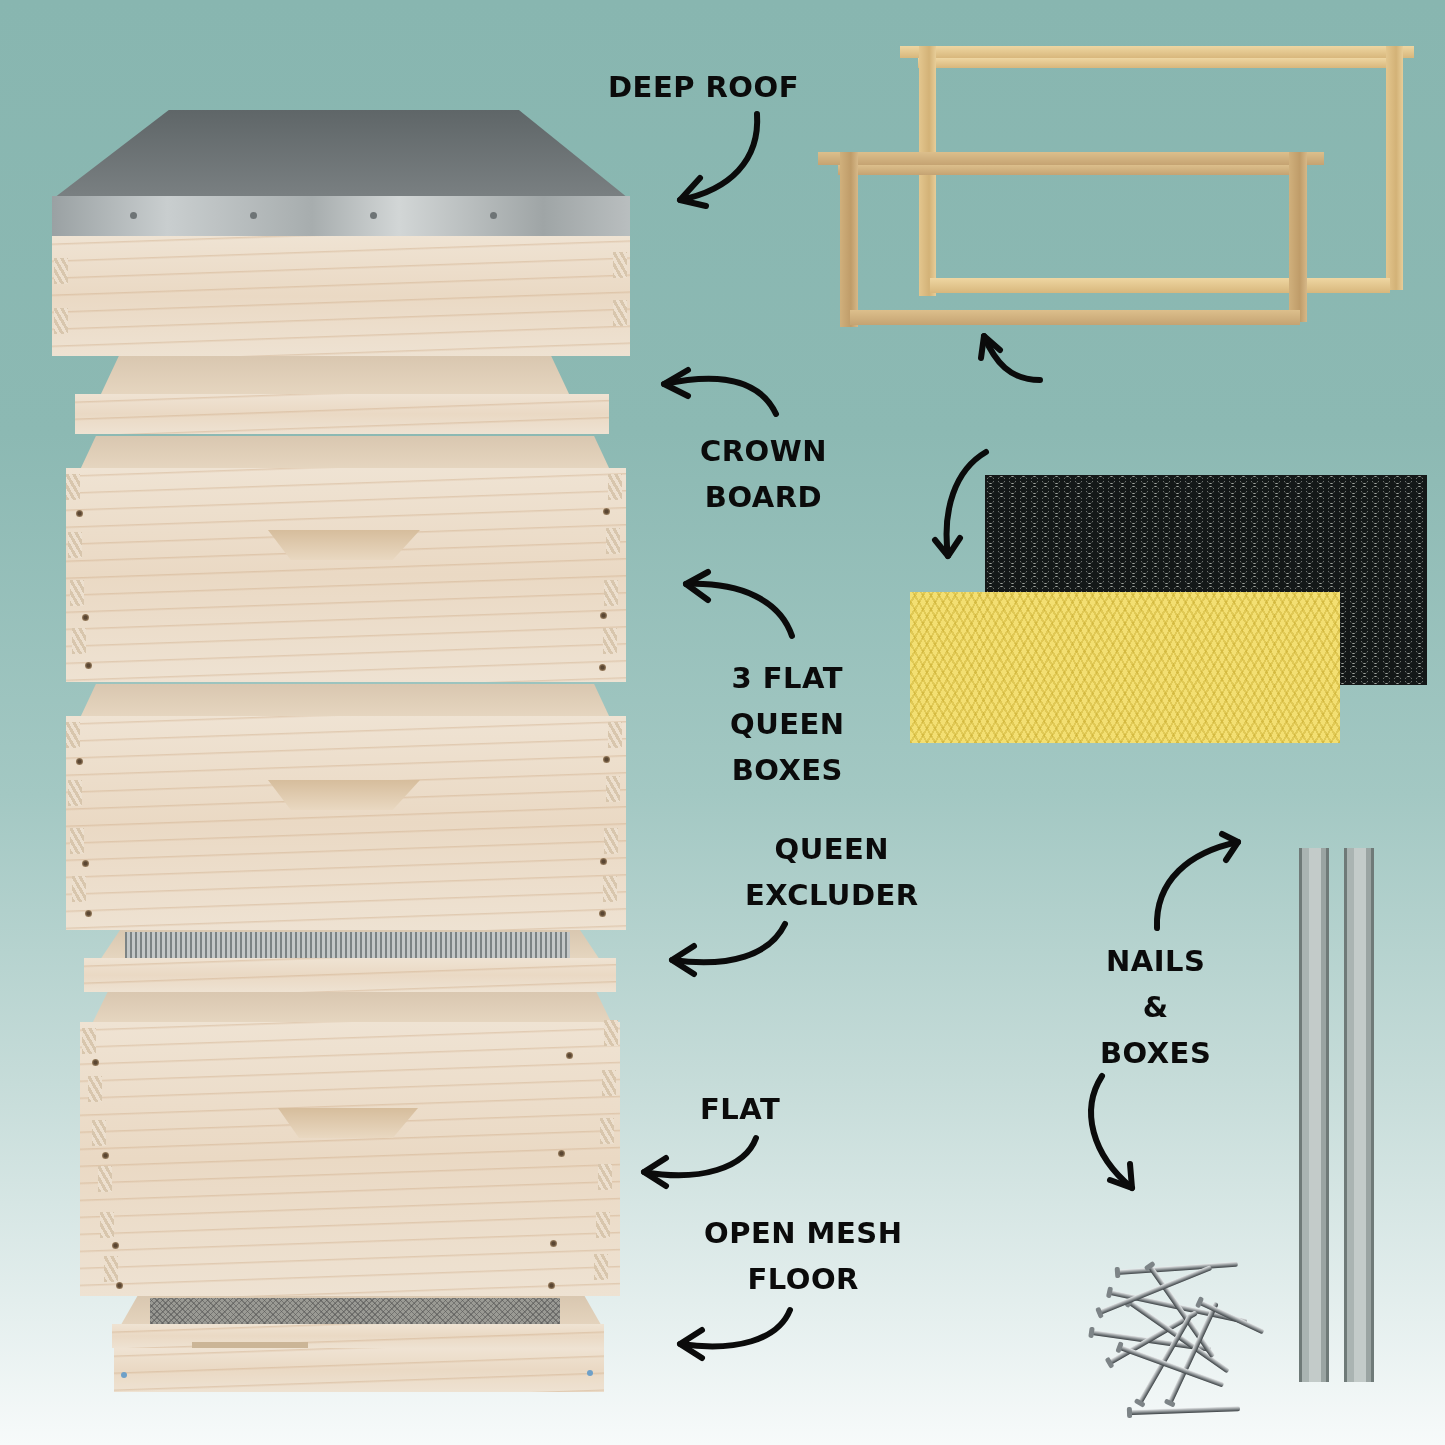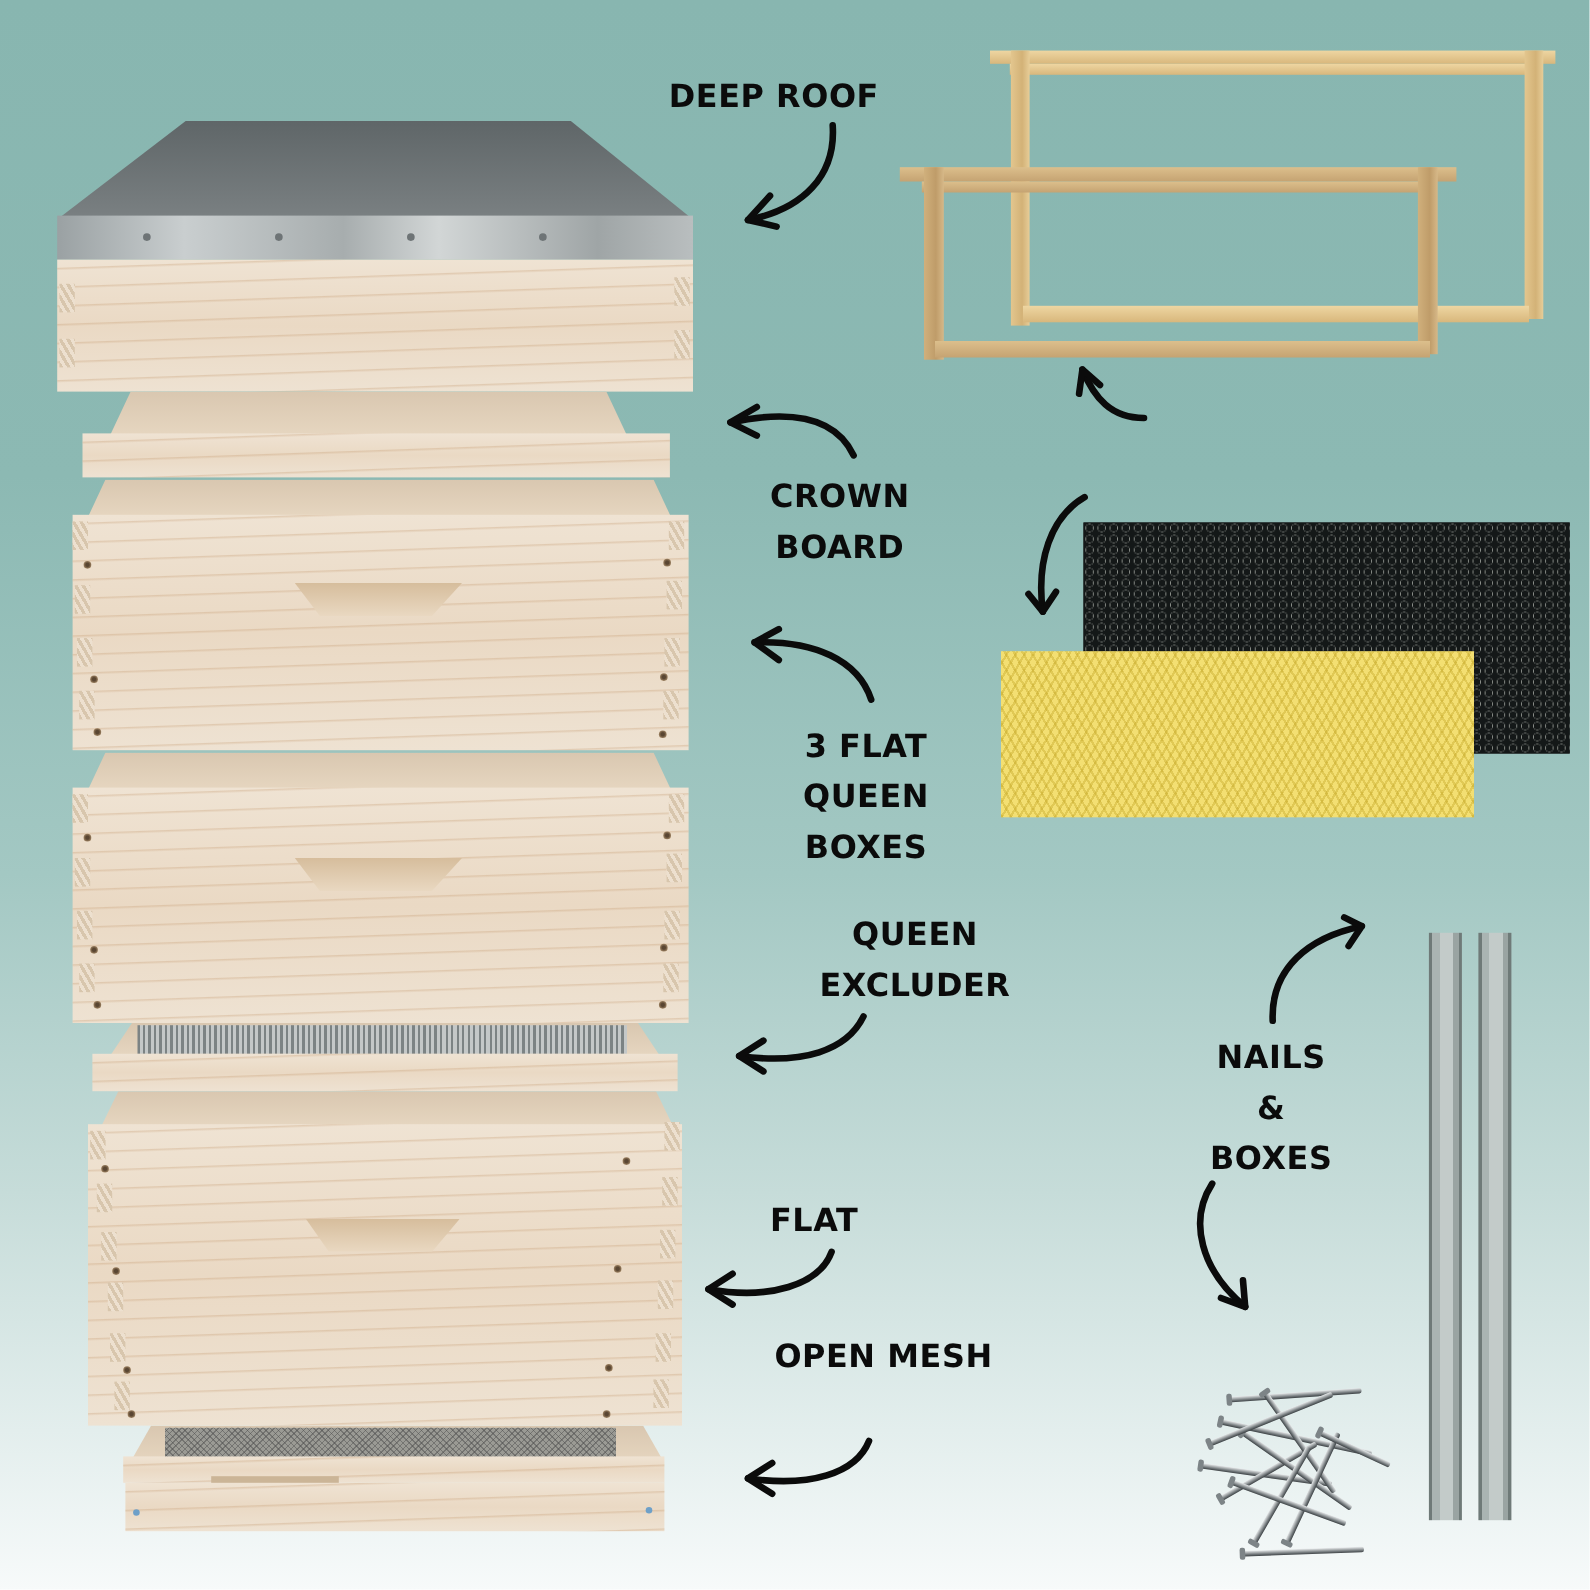--- a/index.html
+++ b/index.html
@@ -273,20 +273,21 @@
   <span>QUEEN</span>
   <span>EXCLUDER</span>
 </div>
 
 <div class="label" style="left:700px; top:1043px;margin-top:43px;">
   <span>FLAT</span>
 </div>
 
 <div class="label" style="left:704px; top:1210px;">
   <span>OPEN MESH</span>
+  <span>FLOOR</span>
 </div>
 
 <div class="label" style="left:978px; top:352px;">
 </div>
 
 <div class="label" style="left:1100px; top:938px;">
   <span>NAILS</span>
   <span>&amp;</span>
   <span>BOXES</span>
 </div>

